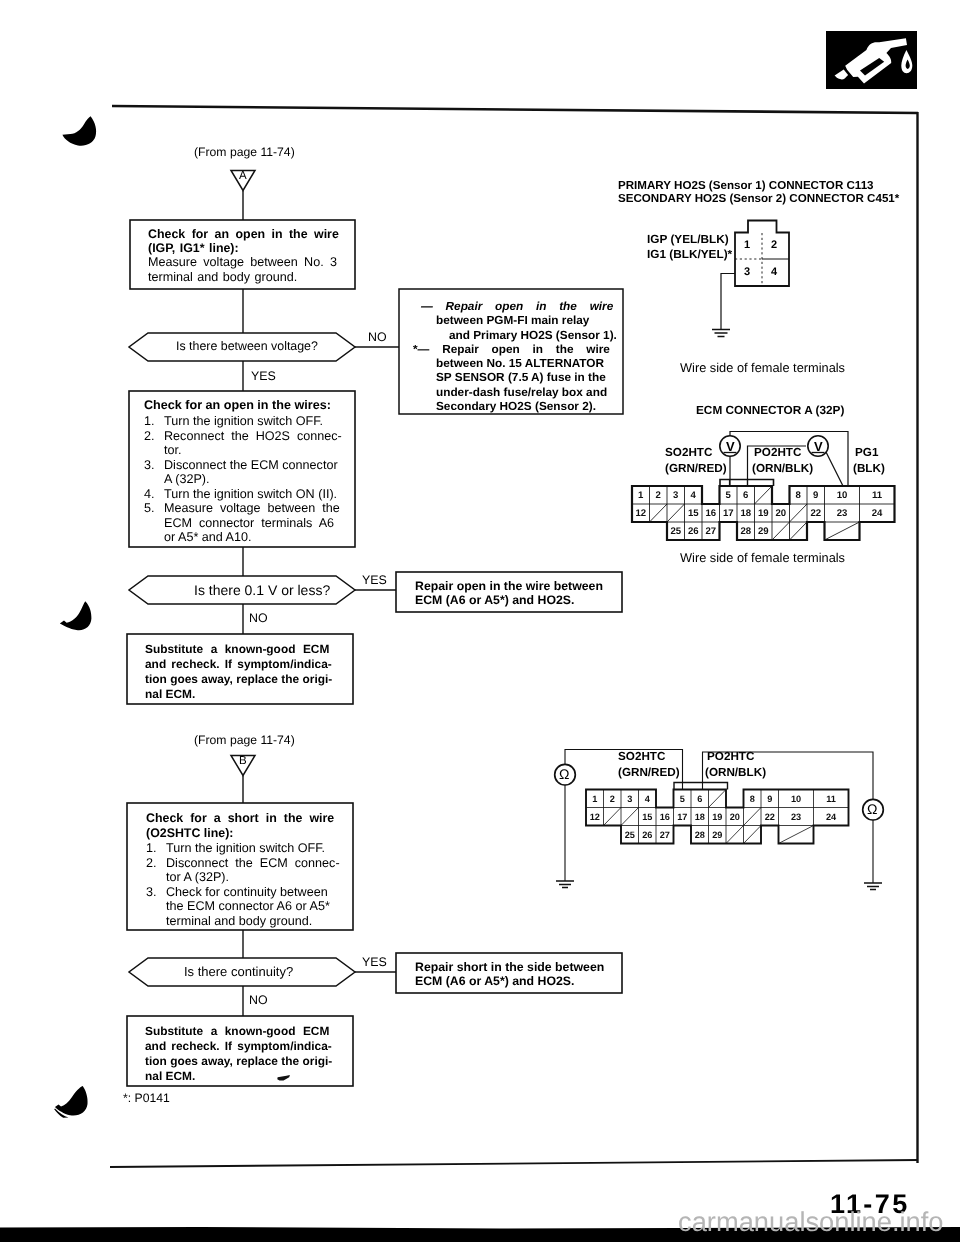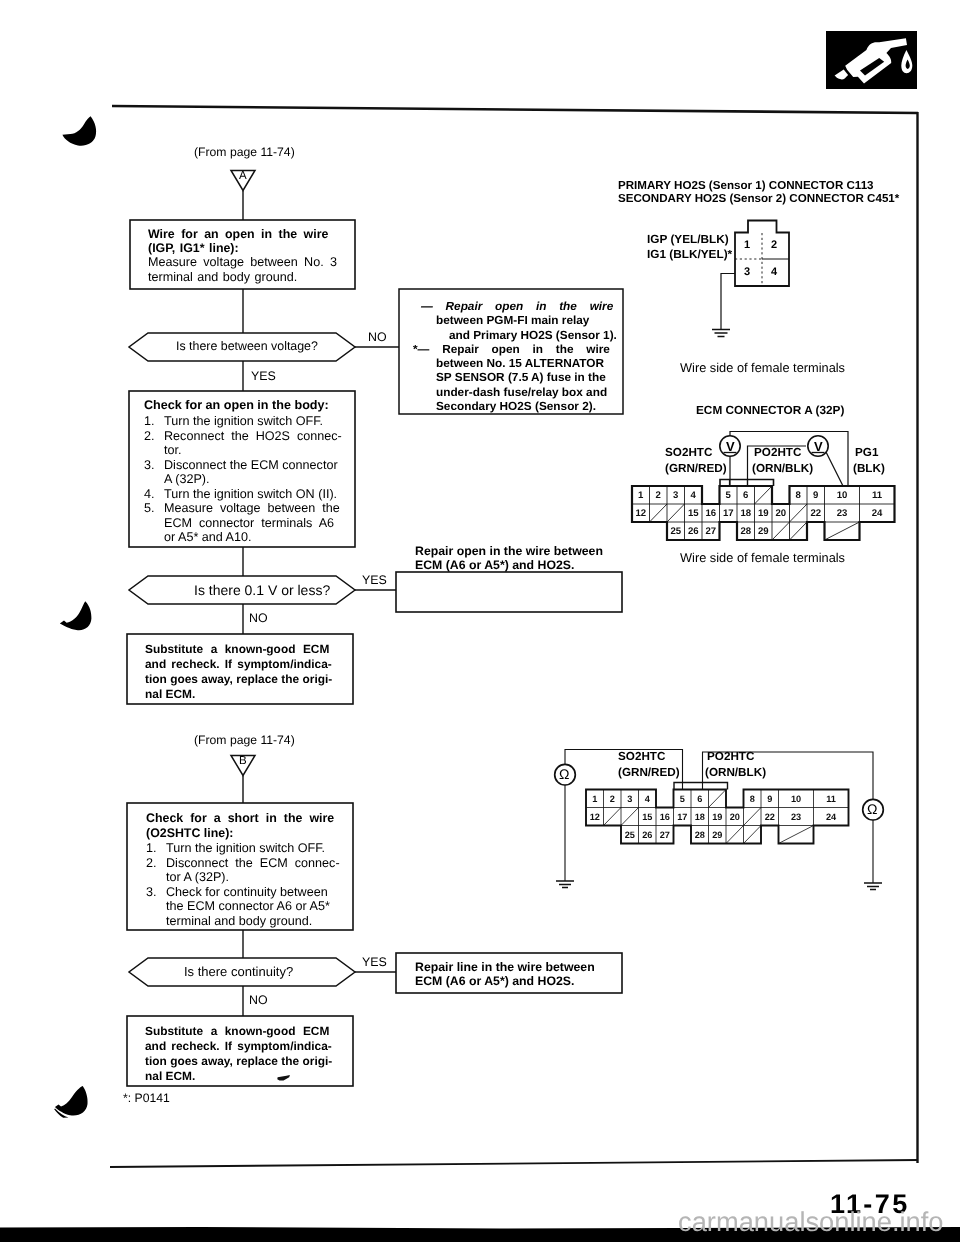--- a/index.html
+++ b/index.html
@@ -88,41 +88,41 @@
     <path d="M355 590 L396 590" stroke="#111" stroke-width="1.4" fill="none"></path>
     <path d="M243 604 L243 634" stroke="#111" stroke-width="1.4" fill="none"></path>
 
     <rect x="396" y="572" width="226" height="40" fill="none" stroke="#111" stroke-width="1.6"></rect>
 
     <rect x="127" y="634" width="226" height="70" fill="none" stroke="#111" stroke-width="1.6"></rect>
   </svg>
 
   <div class="t" style="left:239px;top:171px;font-size:11.5px;">A</div>
 
-  <div class="t" style="left:148px;top:228px;font-size:12.4px;font-weight:bold;word-spacing:3px;">Wire for an open in the wire</div>
+  <div class="t" style="left:148px;top:228px;font-size:12.4px;font-weight:bold;word-spacing:3px;">Check for an open in the wire</div>
   <div class="t" style="left:148px;top:242.2px;font-size:12.4px;font-weight:bold;word-spacing:1px;">(IGP, IG1* line):</div>
   <div class="t" style="left:148px;top:256.4px;font-size:12.6px;word-spacing:2.8px;">Measure voltage between No. 3</div>
   <div class="t" style="left:148px;top:270.6px;font-size:12.6px;word-spacing:1px;">terminal and body ground.</div>
 
   <div class="t" style="left:176px;top:340px;font-size:12.4px;">Is there between voltage?</div>
   <div class="t" style="left:368px;top:331px;font-size:12.4px;">NO</div>
   <div class="t" style="left:251px;top:369.5px;font-size:12.4px;">YES</div>
 
   <div style="position:absolute;left:413px;top:299px;width:200px;font-size:11.8px;font-weight:bold;line-height:14.3px;">
     <div style="margin-left:8px;white-space:pre;word-spacing:3.1px;font-style:italic;">—  Repair  open  in  the  wire</div>
     <div style="margin-left:23px;white-space:pre;">between PGM-FI main relay</div>
     <div style="margin-left:36px;white-space:pre;">and Primary HO2S (Sensor 1).</div>
     <div style="margin-left:0px;white-space:pre;word-spacing:3.1px;">*—  Repair  open  in  the  wire</div>
     <div style="margin-left:23px;white-space:pre;">between No. 15 ALTERNATOR</div>
     <div style="margin-left:23px;white-space:pre;">SP SENSOR (7.5 A) fuse in the</div>
     <div style="margin-left:23px;white-space:pre;">under-dash fuse/relay box and</div>
     <div style="margin-left:23px;white-space:pre;">Secondary HO2S (Sensor 2).</div>
   </div>
 
-  <div class="t fb" style="left:144px;top:399px;font-size:12.6px;">Check for an open in the body:</div>
+  <div class="t fb" style="left:144px;top:399px;font-size:12.6px;">Check for an open in the wires:</div>
   <div style="position:absolute;left:144px;top:414px;width:212px;font-size:12.6px;line-height:14.5px;">
     <div style="display:flex">
         <span style="width:20px">1.</span>
         <span style="white-space:pre">Turn the ignition switch OFF.</span>
       </div>
     <div style="display:flex">
         <span style="width:20px">2.</span>
         <span style="white-space:pre">Reconnect  the  HO2S  connec-</span>
       </div>
     <div style="padding-left:20px">tor.</div>
@@ -140,21 +140,21 @@
         <span style="white-space:pre">Measure  voltage  between  the</span>
       </div>
     <div style="padding-left:20px;white-space:pre">ECM  connector  terminals  A6</div>
     <div style="padding-left:20px">or A5* and A10.</div>
   </div>
 
   <div class="t" style="left:182px;top:583px;font-size:14px;margin-left:12px;">Is there 0.1 V or less?</div>
   <div class="t" style="left:362px;top:574px;font-size:12.4px;">YES</div>
   <div class="t" style="left:249px;top:612px;font-size:12.4px;">NO</div>
 
-  <div style="position:absolute;left:415px;top:545px;width:200px;font-size:12.3px;font-weight:bold;line-height:13.8px;">
+  <div style="position:absolute;left:415px;top:580px;width:200px;font-size:12.3px;font-weight:bold;line-height:13.8px;">
     <div>Repair open in the wire between</div>
     <div>ECM (A6 or A5*) and HO2S.</div>
   </div>
 
   <div style="position:absolute;left:145px;top:642px;width:200px;font-size:11.9px;font-weight:bold;line-height:15.1px;">
     <div style="word-spacing:4.2px;">Substitute a known-good ECM</div>
     <div style="word-spacing:1.9px;">and recheck. If symptom/indica-</div>
     <div style="word-spacing:0.1px;">tion goes away, replace the origi-</div>
     <div>nal ECM.</div>
   </div>
@@ -332,21 +332,21 @@
       </div>
     <div style="padding-left:20px">the ECM connector A6 or A5*</div>
     <div style="padding-left:20px">terminal and body ground.</div>
   </div>
 
   <div class="t" style="left:184px;top:965px;font-size:13px;">Is there continuity?</div>
   <div class="t" style="left:362px;top:956px;font-size:12.4px;">YES</div>
   <div class="t" style="left:249px;top:994px;font-size:12.4px;">NO</div>
 
   <div style="position:absolute;left:415px;top:961px;width:200px;font-size:12.3px;font-weight:bold;line-height:13.8px;">
-    <div>Repair line in the wire between</div>
+    <div>Repair short in the side between</div>
     <div>ECM (A6 or A5*) and HO2S.</div>
   </div>
 
   <div style="position:absolute;left:145px;top:1024px;width:200px;font-size:11.9px;font-weight:bold;line-height:15.1px;">
     <div style="word-spacing:4.2px;">Substitute a known-good ECM</div>
     <div style="word-spacing:1.9px;">and recheck. If symptom/indica-</div>
     <div style="word-spacing:0.1px;">tion goes away, replace the origi-</div>
     <div>nal ECM.</div>
   </div>
 

